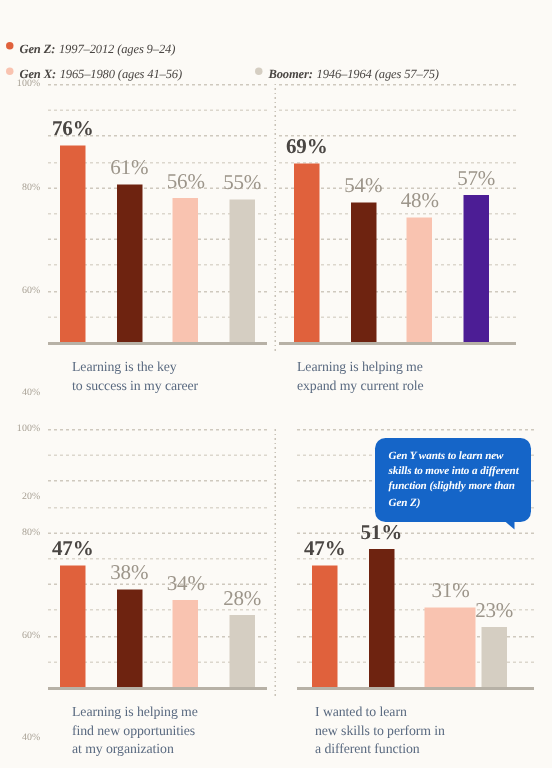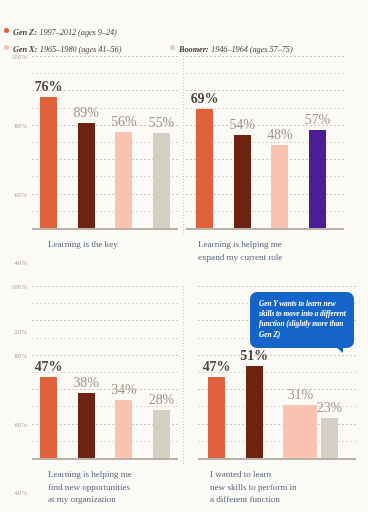--- a/index.html
+++ b/index.html
@@ -262,37 +262,37 @@
           <div class="gridline minor" style="top: 154.8px;"></div>
         </div>
       <div class="bars">
           <div class="bar-wrap">
             <div class="bar" style="height: 130.72px; background: rgb(224, 97, 60);">
               <div class="bar-value hi">76%</div>
             </div>
           </div>
           <div class="bar-wrap">
             <div class="bar" style="height: 104.92px; background: rgb(110, 35, 16);">
-              <div class="bar-value lo">89%</div>
+              <div class="bar-value lo">61%</div>
             </div>
           </div>
           <div class="bar-wrap">
             <div class="bar" style="height: 96.32px; background: rgb(249, 195, 176);">
               <div class="bar-value lo">56%</div>
             </div>
           </div>
           <div class="bar-wrap">
             <div class="bar" style="height: 94.6px; background: rgb(213, 206, 194);">
               <div class="bar-value lo">55%</div>
             </div>
           </div>
         </div>
       <div class="baseline"></div>
     </div>
-    <div class="chart-caption"><span>Learning is the key</span><br></div>
+    <div class="chart-caption"><span>Learning is the key</span><br><span>to success in my career</span></div>
   </div>
 
   <div class="chart-cell cell-tr right-col">
     <div class="plot">
       <div class="gridlines">
           <div class="gridline" style="top: 0px;"></div>
           <div class="gridline minor" style="top: 17.2px;"></div>
           <div class="gridline" style="top: 34.4px;"></div>
           <div class="gridline minor" style="top: 51.6px;"></div>
           <div class="gridline" style="top: 68.8px;"></div>

